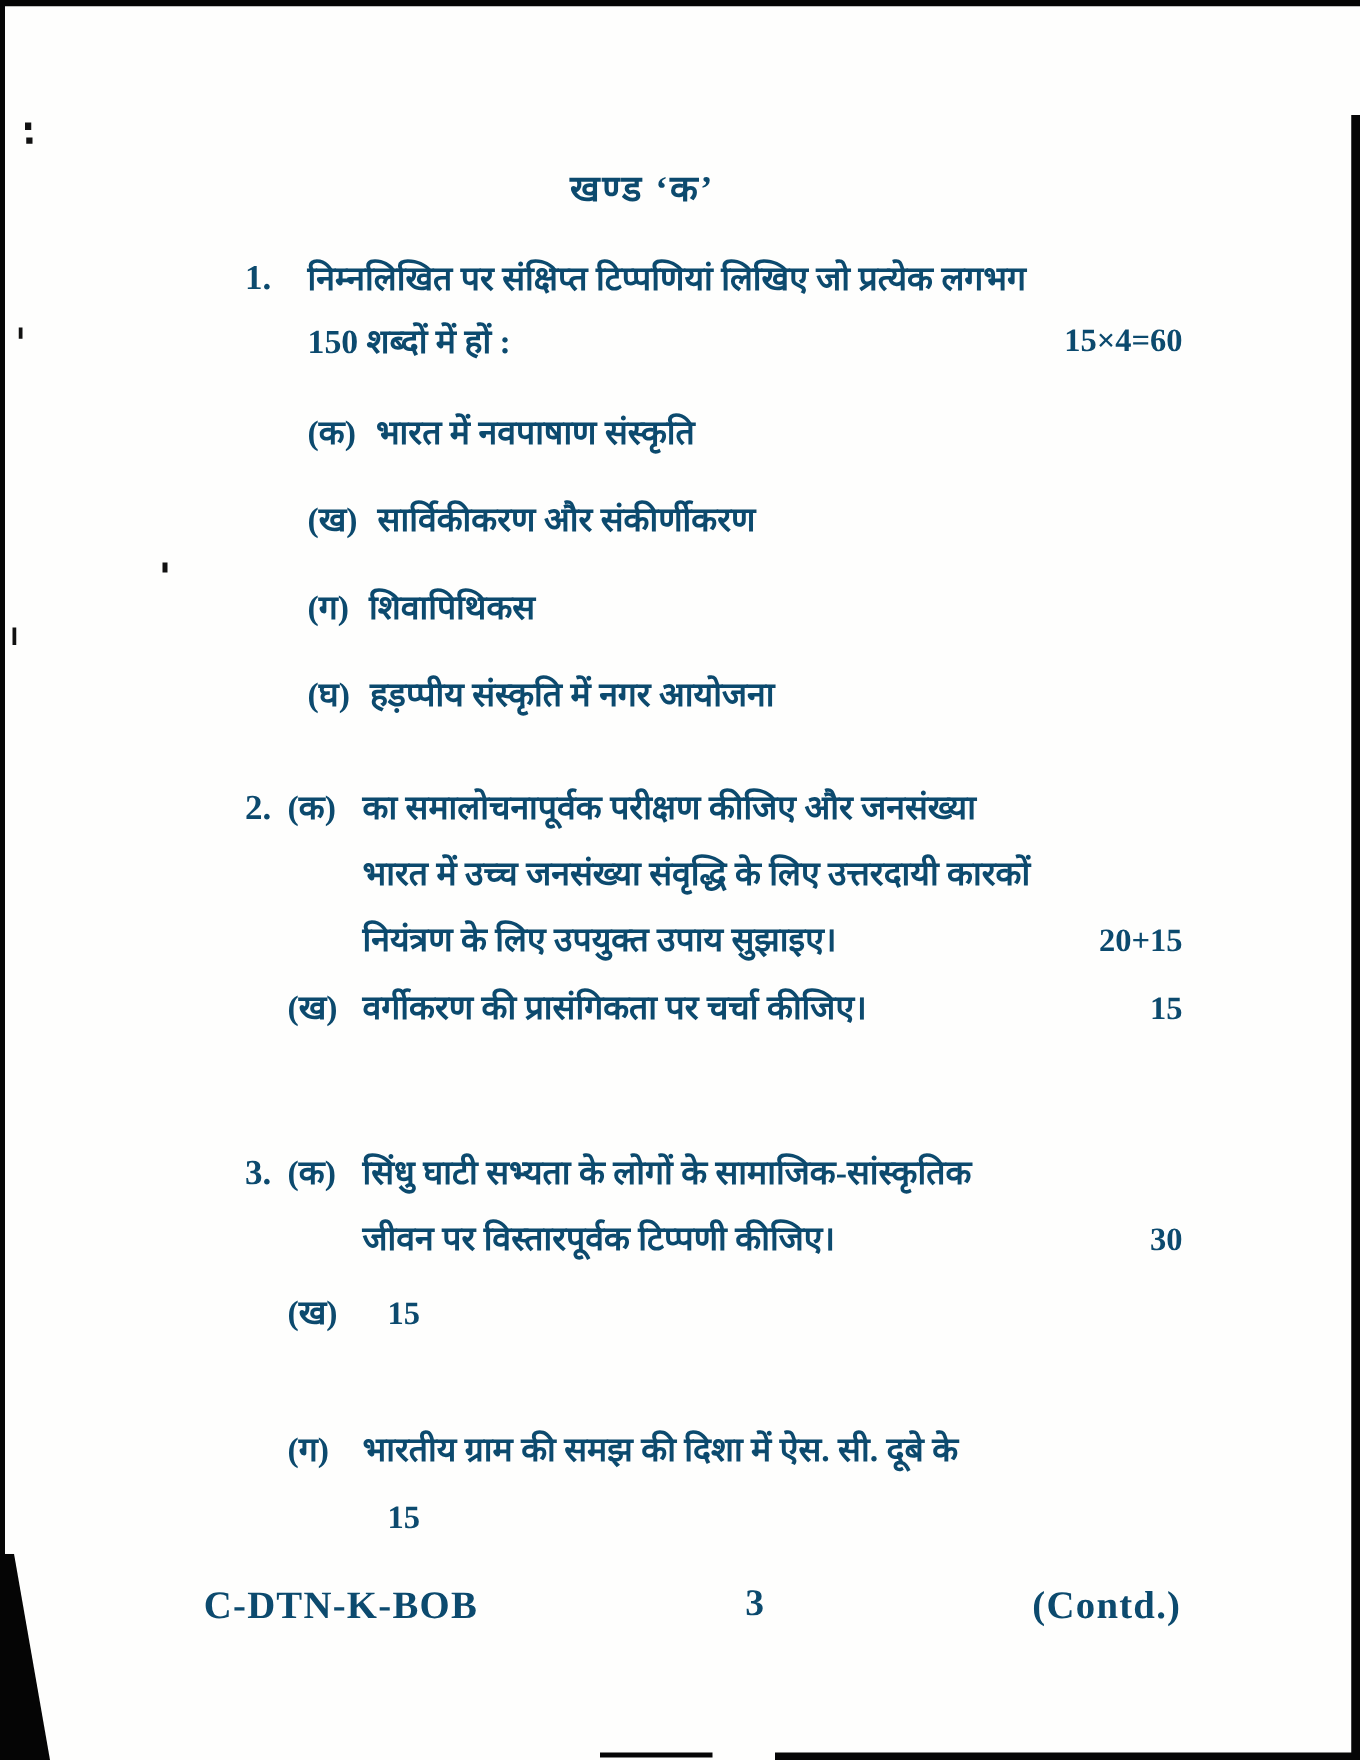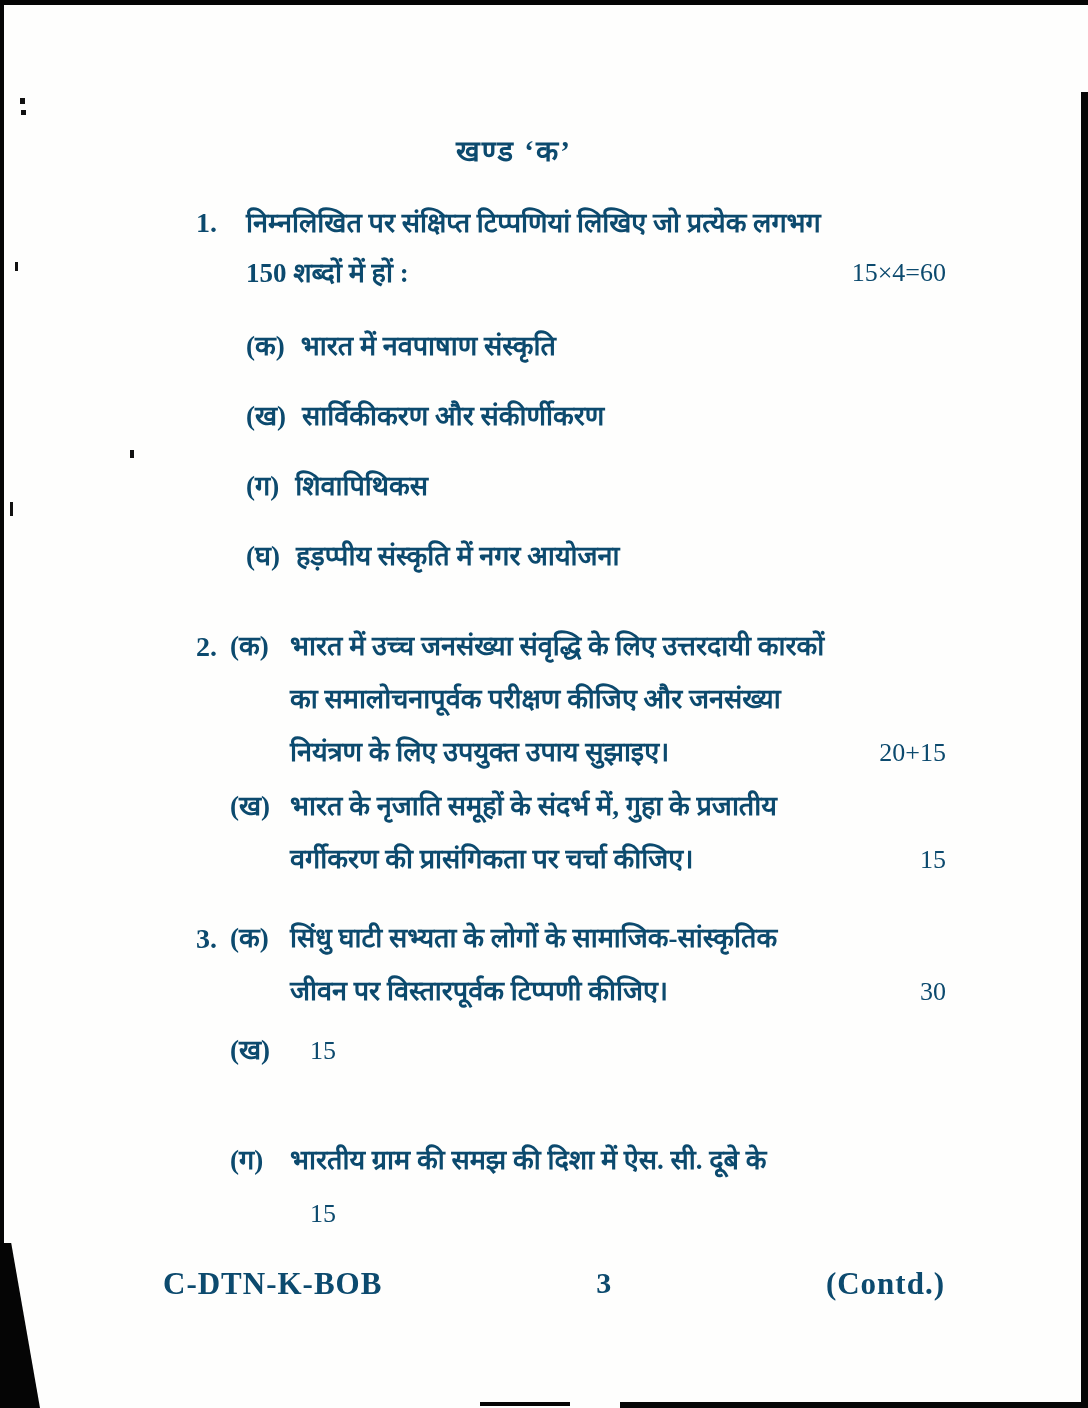--- a/index.html
+++ b/index.html
@@ -26,21 +26,21 @@
   
   .section-title{
     position:absolute;top:130px;left:0;right:60px;
     text-align:center;font-size:29px;font-weight:700;letter-spacing:2px;
   }
   .qblock{position:absolute;display:flex;align-items:flex-start;}
   .qnum{width:50px;flex:0 0 auto;font-weight:700;font-size:28px;line-height:50px;}
   .qbody{flex:1 1 auto;}
   .dline{font-size:27px;font-weight:600;line-height:50px;white-space:nowrap;}
   .lineflex{display:flex;justify-content:space-between;align-items:flex-start;}
-  .marks{font-weight:400;font-size:26px;white-space:nowrap;padding-left:20px;}
+  .marks{font-weight:700;font-size:26px;white-space:nowrap;padding-left:20px;}
   .item{position:absolute;display:flex;gap:16px;font-size:27px;font-weight:600;line-height:40px;white-space:nowrap;}
   .part{position:absolute;display:flex;align-items:flex-start;}
   .plabel{flex:0 0 auto;width:60px;font-size:27px;font-weight:600;line-height:53px;}
   .pbody{flex:1 1 auto;}
   .pline{font-size:27px;font-weight:600;line-height:53px;white-space:nowrap;}
   .footer{
     position:absolute;top:1266px;left:163px;width:782px;
     display:flex;justify-content:space-between;align-items:flex-start;
     font-size:31px;letter-spacing:1px;font-weight:600;
   }
@@ -91,34 +91,33 @@
   <div class="item" style="top:536px;left:246px;">
     <span>(घ)</span>
     <span>हड़प्पीय संस्कृति में नगर आयोजना</span>
   </div>
 
   <div class="qblock" style="top:620px;left:196px;width:750px;">
     <div class="qnum" style="width:34px;line-height:53px;">2.</div>
     <div class="part" style="position:static;flex:1;">
       <div class="plabel">(क)</div>
       <div class="pbody">
+        <div class="pline">का समालोचनापूर्वक परीक्षण कीजिए और जनसंख्या</div>
         <div class="pline">भारत में उच्च जनसंख्या संवृद्धि के लिए उत्तरदायी कारकों</div>
-        <div class="pline">का समालोचनापूर्वक परीक्षण कीजिए और जनसंख्या</div>
         <div class="pline lineflex">
           <span>नियंत्रण के लिए उपयुक्त उपाय सुझाइए।</span>
           <span class="marks">20+15</span>
         </div>
       </div>
     </div>
   </div>
 
   <div class="part" style="top:780px;left:230px;width:716px;">
     <div class="plabel">(ख)</div>
     <div class="pbody">
-      <div class="pline">भारत के नृजाति समूहों के संदर्भ में, गुहा के प्रजातीय</div>
       <div class="pline lineflex">
         <span>वर्गीकरण की प्रासंगिकता पर चर्चा कीजिए।</span>
         <span class="marks">15</span>
       </div>
     </div>
   </div>
 
   <div class="qblock" style="top:912px;left:196px;width:750px;">
     <div class="qnum" style="width:34px;line-height:53px;">3.</div>
     <div class="part" style="position:static;flex:1;">

